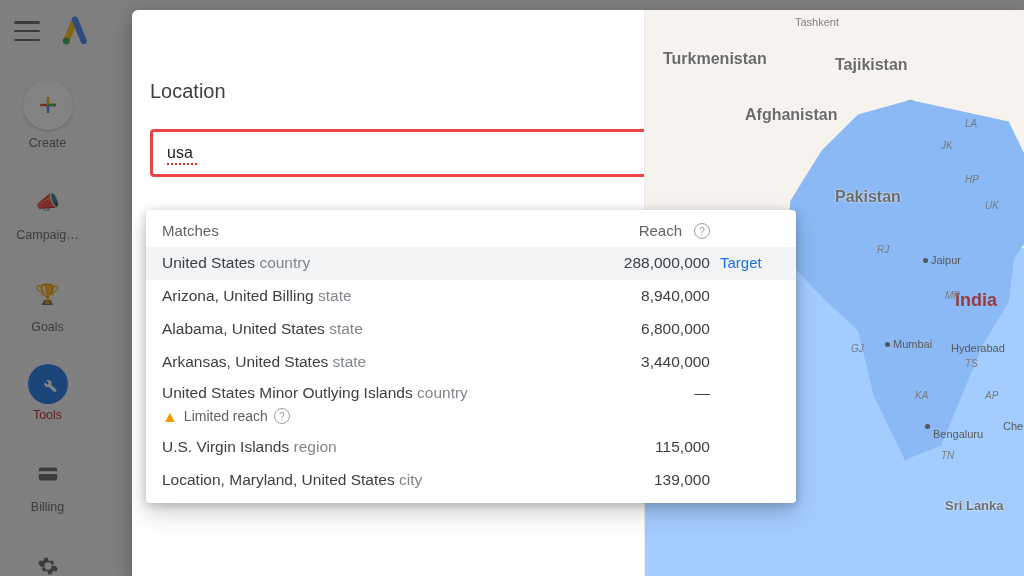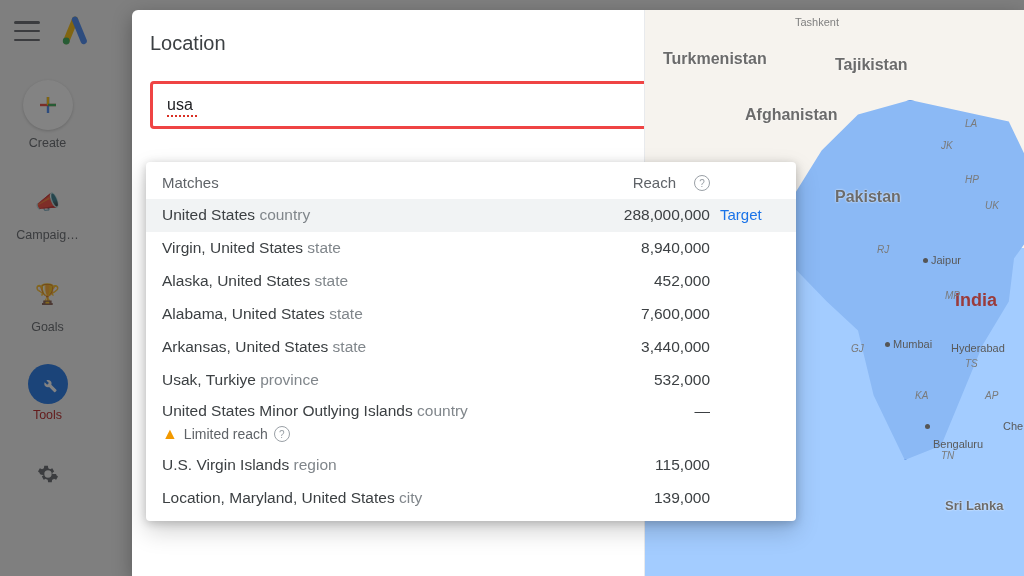--- a/index.html
+++ b/index.html
@@ -54,20 +54,21 @@
     box-shadow: 0 6px 20px rgba(0,0,0,0.3);
     display: flex;
     overflow: hidden;
   }
 
   .sheet-left {
     flex: 1 1 auto;
     padding: 22px 18px 18px 18px;
     position: relative;
     min-width: 0;
+    margin-top: 48px;
   }
   .sheet-title {
     font-size: 20px; color:#3c4043; font-weight: 400; margin-bottom: 26px;
   }
 
   .loc-input-wrap {
     border: 3px solid #ef4444;
     border-radius: 4px;
     padding: 12px 14px;
     width: 498px;
@@ -95,21 +96,21 @@
     border-radius: 4px;
     padding-top: 8px;
     padding-bottom: 6px;
     z-index: 5;
   }
   .drop-head {
     display:flex; align-items:center;
     padding: 4px 16px 8px 16px;
     color:#5f6368; font-size:15px;
   }
-  .drop-head-reach { margin-left:auto; display:flex; align-items:flex-end; gap:18px; padding-right: 70px;}
+  .drop-head-reach { margin-left:auto; display:flex; align-items:flex-end; gap:12px; padding-right: 70px;}
   .help-ico { width:16px; height:16px; border:1.4px solid #9aa0a6; border-radius:50%; display:inline-flex; align-items:center; justify-content:center; font-size:10px; color:#9aa0a6;}
 
   .drop-row {
     display:flex; align-items:center;
     padding: 6px 16px;
     font-size: 15.5px;
     color:#3c4043;
     position: relative;
     line-height: 1.35;
   }
@@ -200,20 +201,29 @@
       <div class="rail-icon active">
         <svg width="20" height="20" viewBox="0 0 24 24" fill="#fff">
             <path d="M22 19l-6-6c.6-1.5.3-3.3-1-4.5-1.3-1.3-3.3-1.6-4.9-.8l3 3-2.1 2.1-3-3c-.8 1.6-.5 3.6.8 4.9 1.3 1.3 3 1.6 4.5 1l6 6c.4.4 1 .4 1.4 0l1.3-1.3c.4-.4.4-1 0-1.4z"></path>
           </svg>
       </div>
       <span>Tools</span>
     </div>
     <div class="rail-item">
       <div class="rail-icon">
         <svg width="22" height="22" viewBox="0 0 24 24" fill="#5f6368">
+            <rect x="2" y="5" width="20" height="14" rx="2"></rect>
+            <rect x="2" y="9" width="20" height="3" fill="#fff"></rect>
+          </svg>
+      </div>
+      <span>Billing</span>
+    </div>
+    <div class="rail-item">
+      <div class="rail-icon">
+        <svg width="22" height="22" viewBox="0 0 24 24" fill="#5f6368">
             <path d="M12 8a4 4 0 100 8 4 4 0 000-8zm9 4a7 7 0 01-.1 1.2l2 1.6-2 3.4-2.4-1a7 7 0 01-2 1.2l-.4 2.6h-4l-.4-2.6a7 7 0 01-2-1.2l-2.4 1-2-3.4 2-1.6A7 7 0 013 12a7 7 0 01.1-1.2l-2-1.6 2-3.4 2.4 1a7 7 0 012-1.2L7.9 3h4l.4 2.6a7 7 0 012 1.2l2.4-1 2 3.4-2 1.6c.1.4.1.8.1 1.2z"></path>
           </svg>
       </div>
 
     </div>
   </div>
 </div>
 
 <div class="sheet">
   <div class="sheet-left">
@@ -232,42 +242,32 @@
           <span class="help-ico">?</span>
         </span>
       </div>
 
       <div class="drop-row highlight">
         <span class="row-name"><span>United States</span> <span class="type">country</span></span>
         <span class="row-reach">288,000,000</span>
         <span class="row-action">Target</span>
       </div>
       <div class="drop-row">
-        <span class="row-name"><span>Virgin, United States</span> <span class="type">state</span></span>
+        <span class="row-name"><span>Arizona, United Billing</span> <span class="type">state</span></span>
         <span class="row-reach">8,940,000</span>
         <span class="row-action"></span>
       </div>
       <div class="drop-row">
-        <span class="row-name"><span>Alaska, United States</span> <span class="type">state</span></span>
-        <span class="row-reach">452,000</span>
-        <span class="row-action"></span>
-      </div>
-      <div class="drop-row">
         <span class="row-name"><span>Alabama, United States</span> <span class="type">state</span></span>
-        <span class="row-reach">7,600,000</span>
+        <span class="row-reach">6,800,000</span>
         <span class="row-action"></span>
       </div>
       <div class="drop-row">
         <span class="row-name"><span>Arkansas, United States</span> <span class="type">state</span></span>
         <span class="row-reach">3,440,000</span>
-        <span class="row-action"></span>
-      </div>
-      <div class="drop-row">
-        <span class="row-name"><span>Usak, Turkiye</span> <span class="type">province</span></span>
-        <span class="row-reach">532,000</span>
         <span class="row-action"></span>
       </div>
       <div class="drop-row multiline">
         <div style="display:flex;">
           <span class="row-name"><span>United States Minor Outlying Islands</span> <span class="type">country</span></span>
           <span class="row-reach">—</span>
           <span class="row-action"></span>
         </div>
         <div class="limited">
           <span class="warn-tri">▲</span>
@@ -300,21 +300,21 @@
     <div class="india-label" style="top:280px; left:310px;">India</div>
     <div class="country-label" style="top:488px; left:300px; font-size:13px;">Sri Lanka</div>
 
     <div class="city-label grey" style="top:6px; left:150px;">Tashkent</div>
     <div class="dot" style="top:248px; left:278px;"></div>
     <div class="city-label" style="top:244px; left:286px;">Jaipur</div>
     <div class="dot" style="top:332px; left:240px;"></div>
     <div class="city-label" style="top:328px; left:248px;">Mumbai</div>
     <div class="city-label" style="top:332px; left:306px;">Hyderabad</div>
     <div class="dot" style="top:414px; left:280px;"></div>
-    <div class="city-label" style="top:428px; left:288px;text-align:center;">Bengaluru</div>
+    <div class="city-label" style="top:418px; left:288px;text-align:center;">Bengaluru</div>
     <div class="city-label" style="top:410px; left:358px;">Che</div>
 
     <div class="state-code" style="top:108px; left:320px;">LA</div>
     <div class="state-code" style="top:130px; left:296px;">JK</div>
     <div class="state-code" style="top:164px; left:320px;">HP</div>
     <div class="state-code" style="top:190px; left:340px;">UK</div>
     <div class="state-code" style="top:234px; left:232px;">RJ</div>
     <div class="state-code" style="top:290px; left:206px;margin-top:43px;">GJ</div>
     <div class="state-code" style="top:280px; left:300px;">MP</div>
     <div class="state-code" style="top:348px; left:320px;">TS</div>

